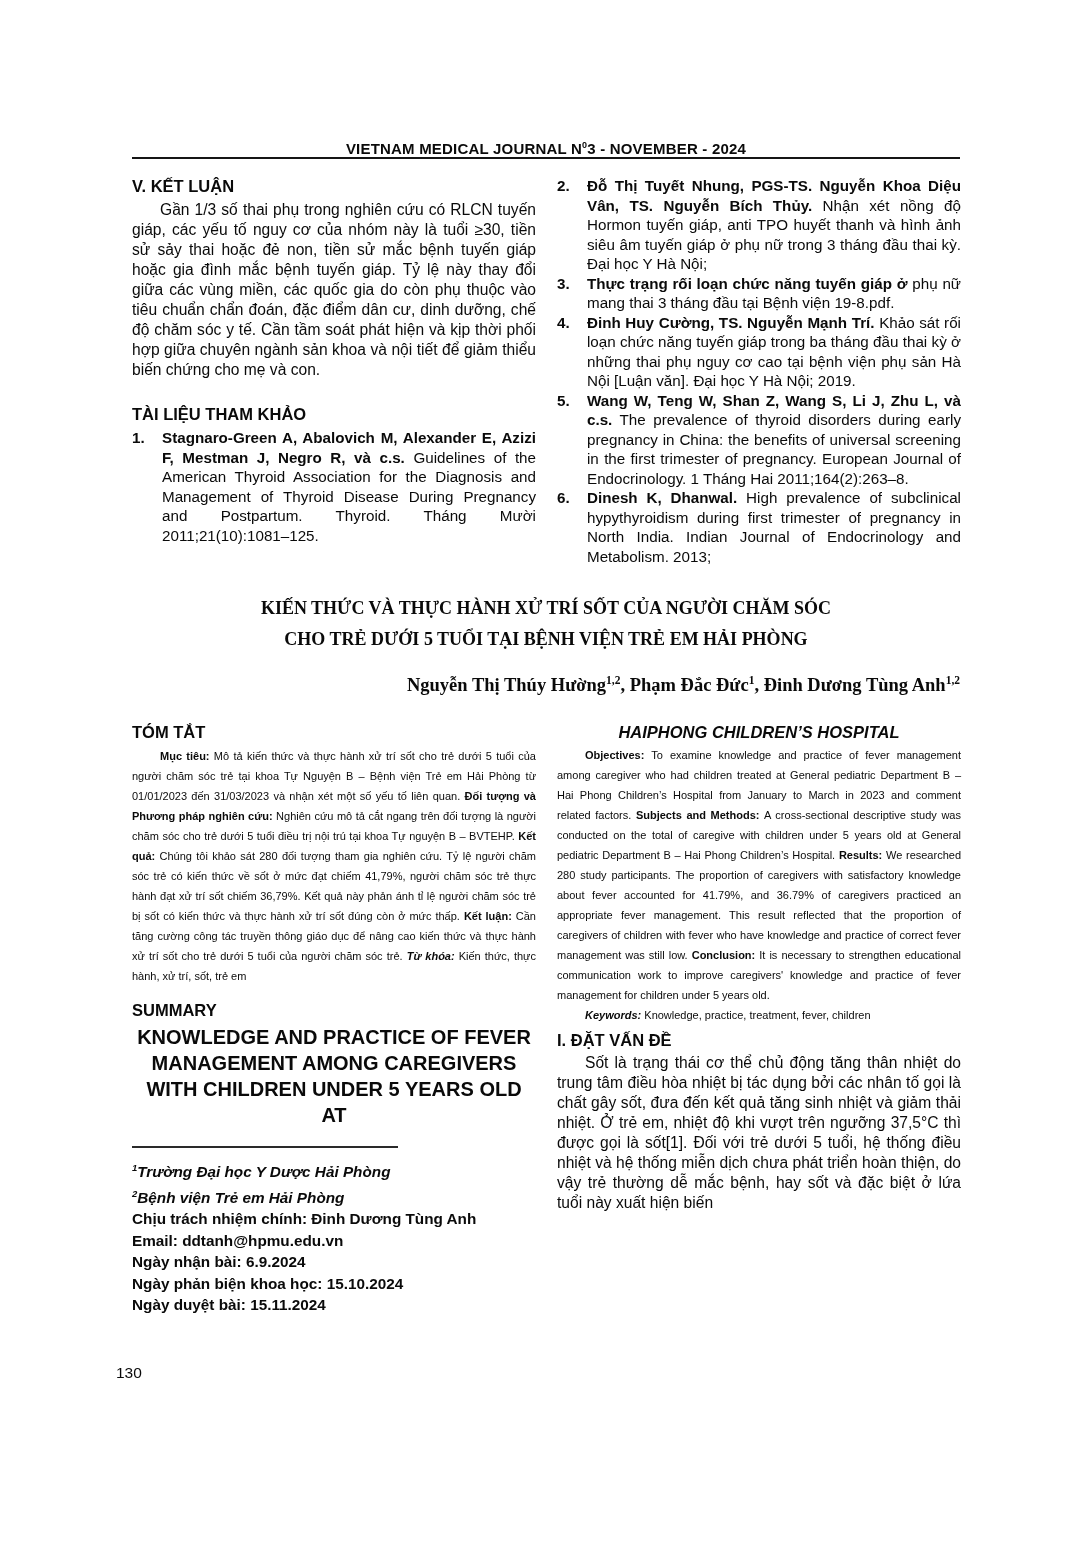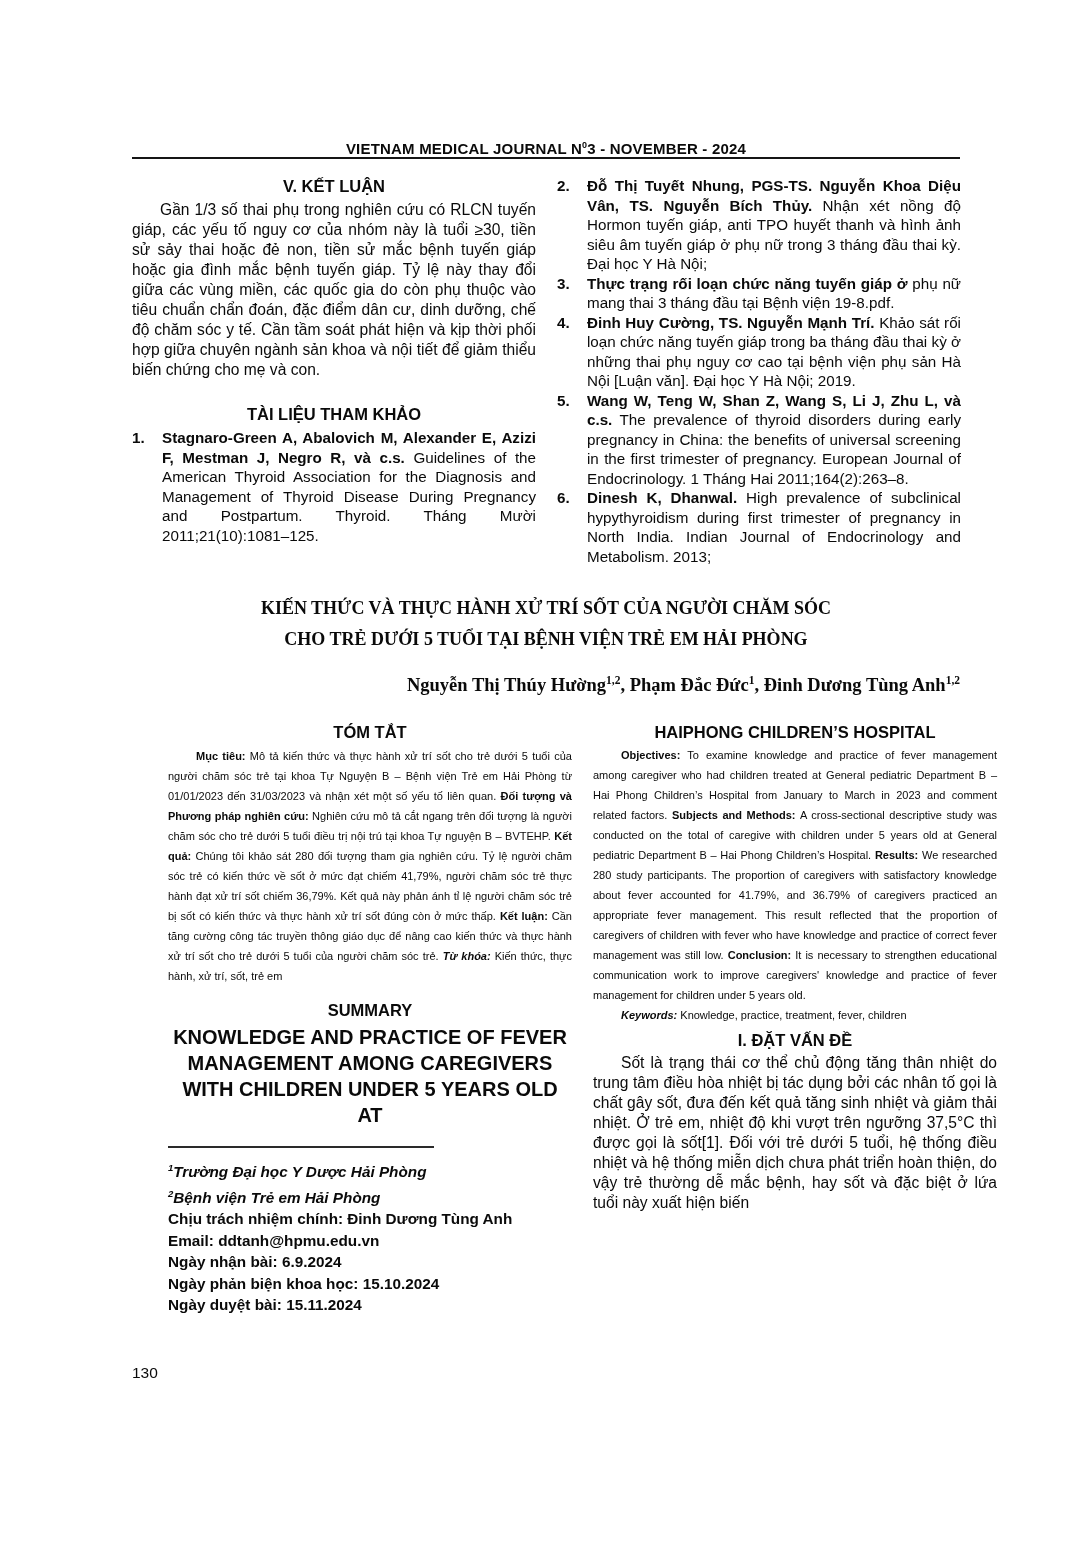--- a/index.html
+++ b/index.html
@@ -26,21 +26,20 @@
   }
   .journal-header sup { font-size: 9px; }
   
   .cols { display: flex; gap: 21px; }
   .col { width: 404px; flex: 0 0 404px; }
   .sans-head {
     font-weight: bold;
     font-size: 16.5px;
     line-height: 21px;
     margin: 0 0 3px 0;
-    text-align: center;
   }
   .body-par {
     font-size: 15.6px;
     line-height: 20px;
     text-align: justify;
     text-indent: 28px;
   }
   .sec1 { margin-top: 17px; }
   .refs-head { margin-top: 24px; }
   .ref {
@@ -62,21 +61,21 @@
   }
   .authors-line {
     margin-top: 7px;
     text-align: right;
     font-family: "Liberation Serif", serif;
     font-weight: bold;
     font-size: 18.5px;
     line-height: 36px;
   }
   .authors-line sup { font-size: 11.5px; }
-  .sec2 { margin-top: 19px; margin-left: 36px; }
+  .sec2 { margin-top: 19px; }
   .abstract-par {
     font-size: 11px;
     line-height: 20px;
     text-align: justify;
     text-indent: 28px;
   }
   .summary-head { margin-top: 14px; }
   .summary-title {
     font-weight: bold;
     font-size: 20px;
@@ -85,26 +84,26 @@
     margin-top: 2px;
   }
   .fn-rule {
     width: 266px;
     border-top: 2px solid #2a2a2a;
     margin: 18px 0 9px 0;
   }
   .footnotes { font-size: 15.3px; line-height: 21.5px; font-weight: bold; }
   .fn-line sup { font-size: 9.5px; }
   .fn-aff { font-style: italic; }
-  .en-head { text-align: center; margin-bottom: 2px; }
+  .en-head { text-align: center; margin-bottom: 2px; font-style: italic; }
   .kw-par { margin-top: 0; }
   .intro-head { margin-top: 5px; margin-bottom: 2px; }
   .page-num {
     position: absolute;
-    left: 132px; top: 1364px;
+    left: 116px; top: 1364px;
     font-size: 15.5px;
   }
   .b { font-weight: bold; }
   .i { font-style: italic; }
 </style>
 </head>
 <body>
 
 <div class="page">
 

